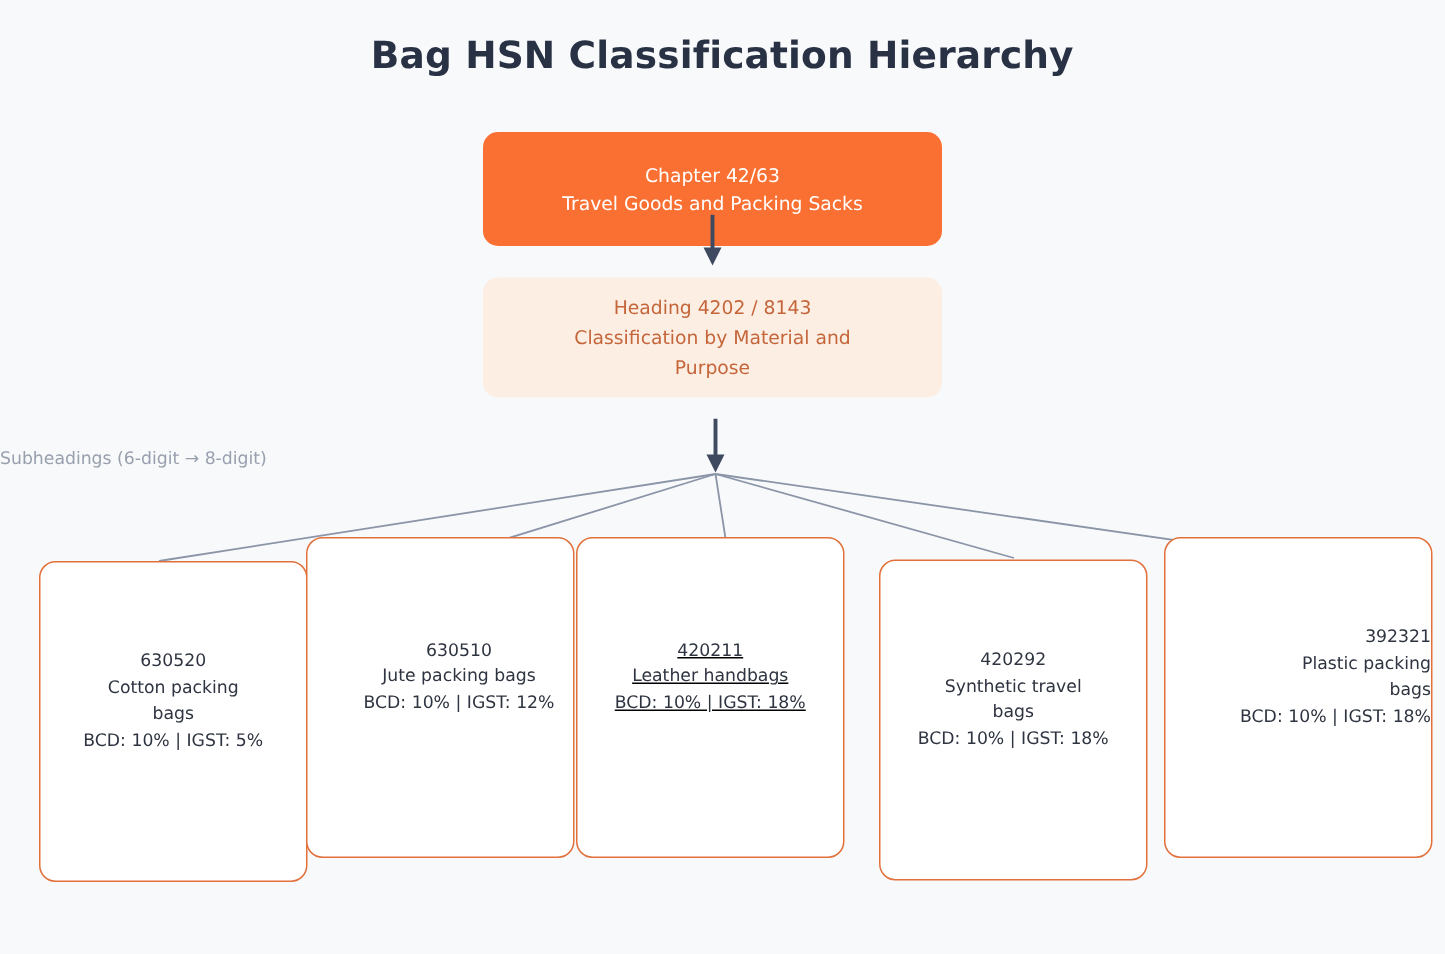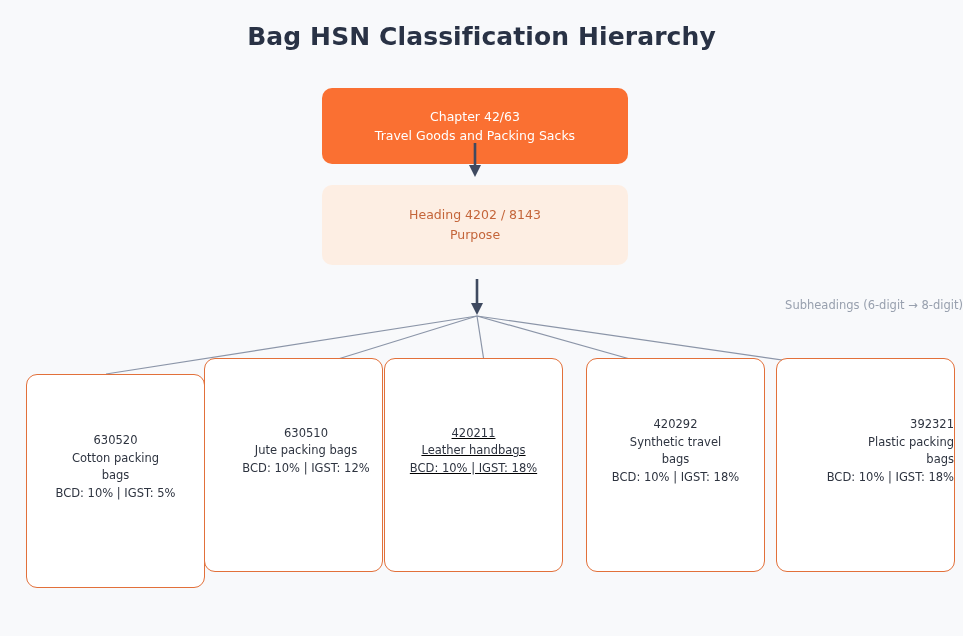--- a/index.html
+++ b/index.html
@@ -76,21 +76,21 @@
     line-height: 20px;
   }
   #heading-node .ln { display: block; text-align: center; }
 
   
   #subheadings-caption {
     position: absolute;
     left: 0;
     top: 298px;
     width: 963px;
-    text-align: right;
+    text-align: left;
     font-size: 11.5px;
     color: #98a0ae;
   }
 
   
   #connectors {
     position: absolute;
     left: 0;
     top: 0;
     width: 963px;
@@ -117,21 +117,21 @@
   .leaf-card .ln {
     display: block;
     text-align: center;
     font-size: 11.5px;
     line-height: 17.5px;
     color: #2e3440;
   }
   #card-0 { left: 26px; margin-top: 16px; }
   #card-1 { left: 204px; padding-left: 25px; }
   #card-2 { left: 384px; text-decoration: underline; }
-  #card-3 { left: 586px; }
+  #card-3 { left: 586px; margin-top: 15px; }
   #card-4 { left: 776px; align-items: flex-end; }
 
   
   #brand-logo {
     position: absolute;
     left: 812px;
     top: 578px;
     display: flex;
     align-items: center;
     gap: 7px;
@@ -156,20 +156,21 @@
     <span class="ln">Travel Goods and Packing Sacks</span>
   </div>
 
   <svg class="arrow" style="left:466px; top:143px;" width="18" height="36" viewBox="0 0 18 36">
     <line x1="9" y1="0" x2="9" y2="24" stroke="#3f4a60" stroke-width="2.6"></line>
     <polygon points="9,34 3,22 15,22" fill="#3f4a60"></polygon>
   </svg>
 
   <div id="heading-node">
     <span class="ln">Heading 4202 / 8143</span>
+    <span class="ln">Classification by Material and</span>
     <span class="ln">Purpose</span>
   </div>
 
   <svg class="arrow" style="left:468px; top:279px;" width="18" height="38" viewBox="0 0 18 38">
     <line x1="9" y1="0" x2="9" y2="26" stroke="#3f4a60" stroke-width="2.6"></line>
     <polygon points="9,36 3,24 15,24" fill="#3f4a60"></polygon>
   </svg>
 
   <div id="subheadings-caption">Subheadings (6-digit → 8-digit)</div>
 

